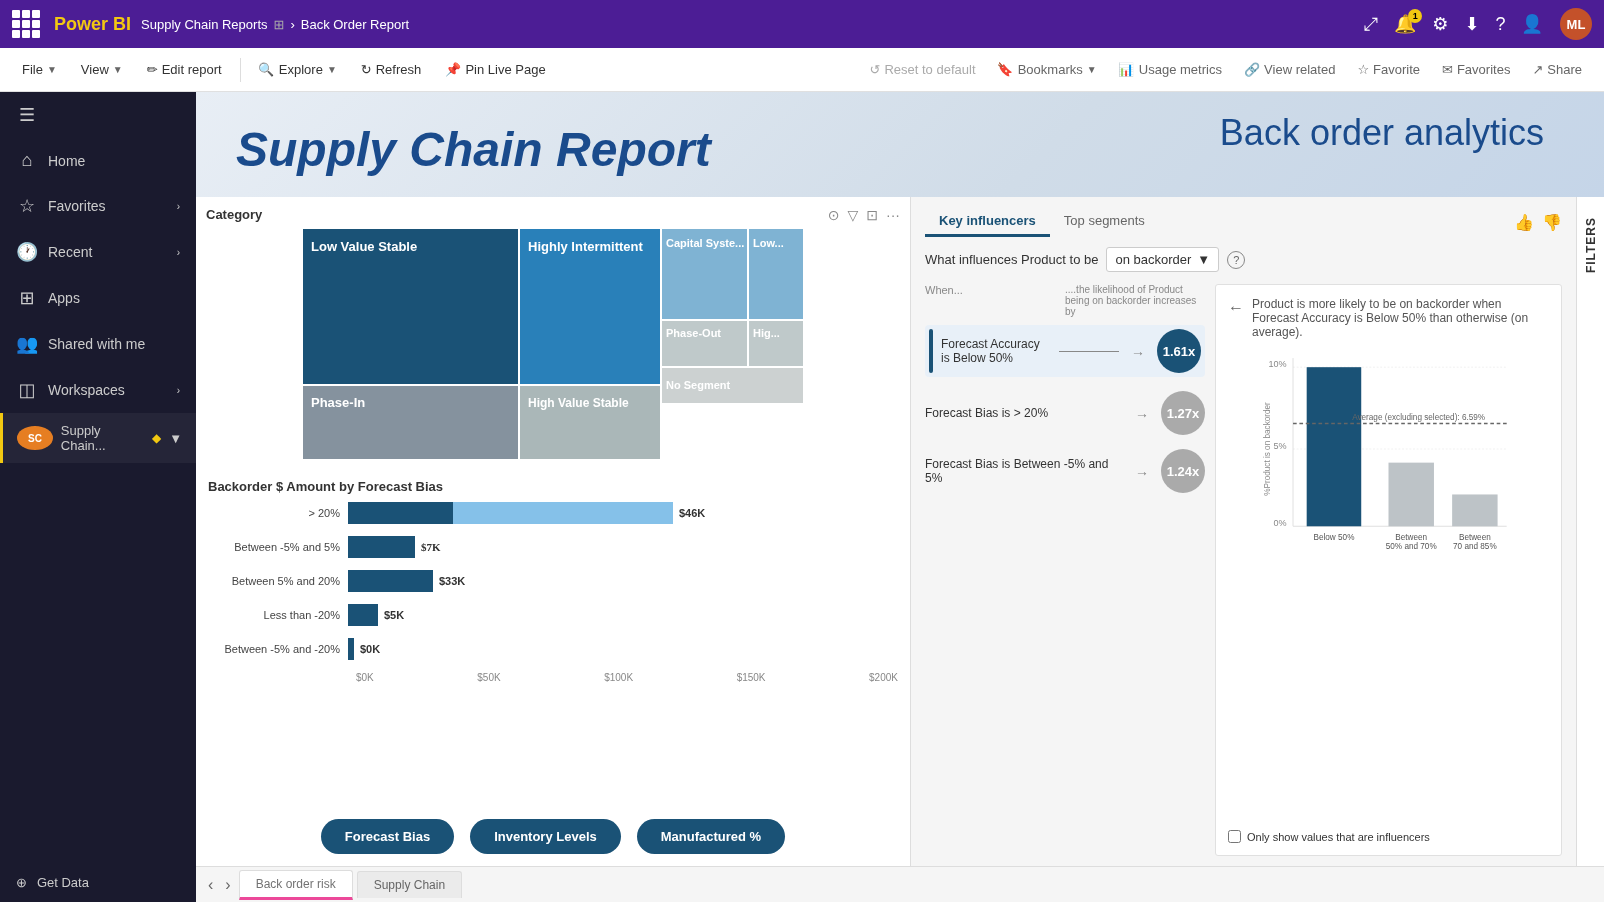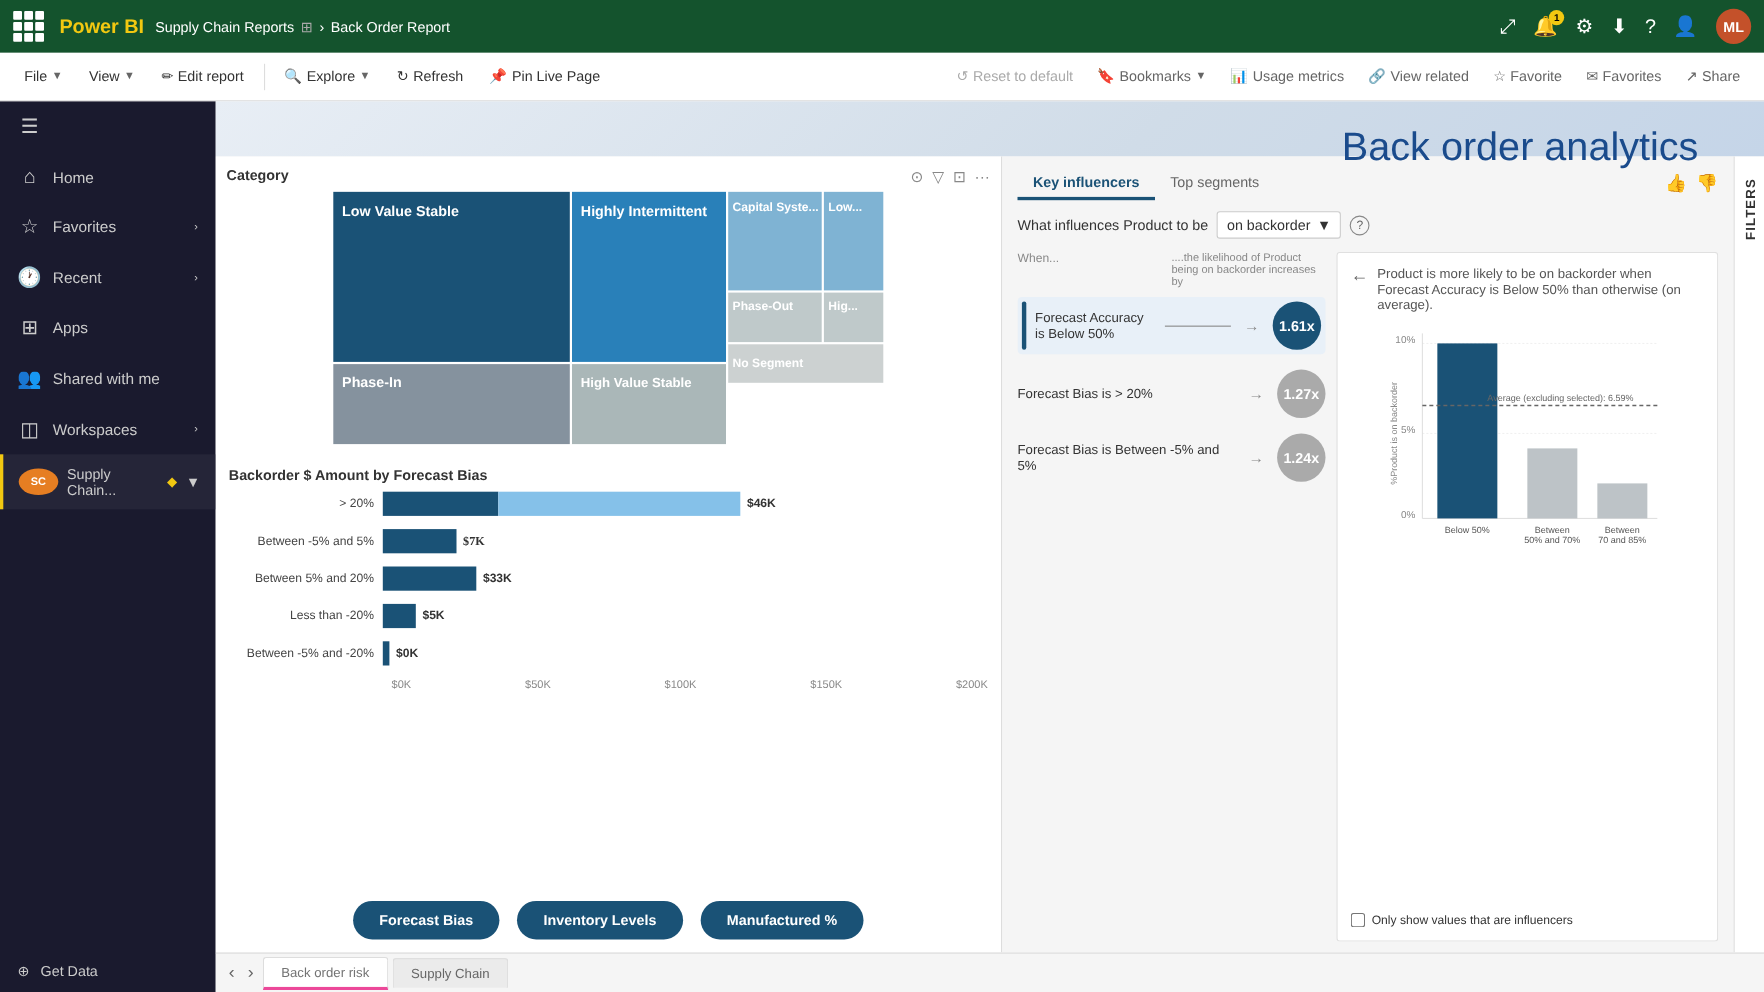--- a/index.html
+++ b/index.html
@@ -1,21 +1,21 @@
 <!DOCTYPE html>
 <html><head>
   <meta charset="utf-8">
   <style>
     * { box-sizing: border-box; margin: 0; padding: 0; }
     body { font-family: 'Segoe UI', Arial, sans-serif; background: #f3f2f1; display: flex; flex-direction: column; height: 902px; overflow: hidden; }
 
     
     .top-bar {
       height: 48px;
-      background: #14532d;
+      background: #4c1d95;
       display: flex;
       align-items: center;
       padding: 0 12px;
       gap: 10px;
       flex-shrink: 0;
     }
     .top-bar-waffle {
       width: 28px; height: 28px;
       display: grid; grid-template-columns: repeat(3,8px); grid-template-rows: repeat(3,8px); gap: 2px;
       cursor: pointer;
@@ -418,20 +418,21 @@
     </div>
     <div class="sidebar-get-data">
       <span class="si-icon">⊕</span>
       <span>Get Data</span>
     </div>
   </div>
 
   <div class="content-area">
 
     <div class="report-header">
+      <div class="report-title">Supply Chain Report</div>
       <div class="report-subtitle">Back order analytics</div>
     </div>
 
     <div class="report-body">
 
       <div class="left-panel">
 
         <div class="treemap-section">
           <div class="treemap-header">
             <span class="treemap-title">Category</span>

